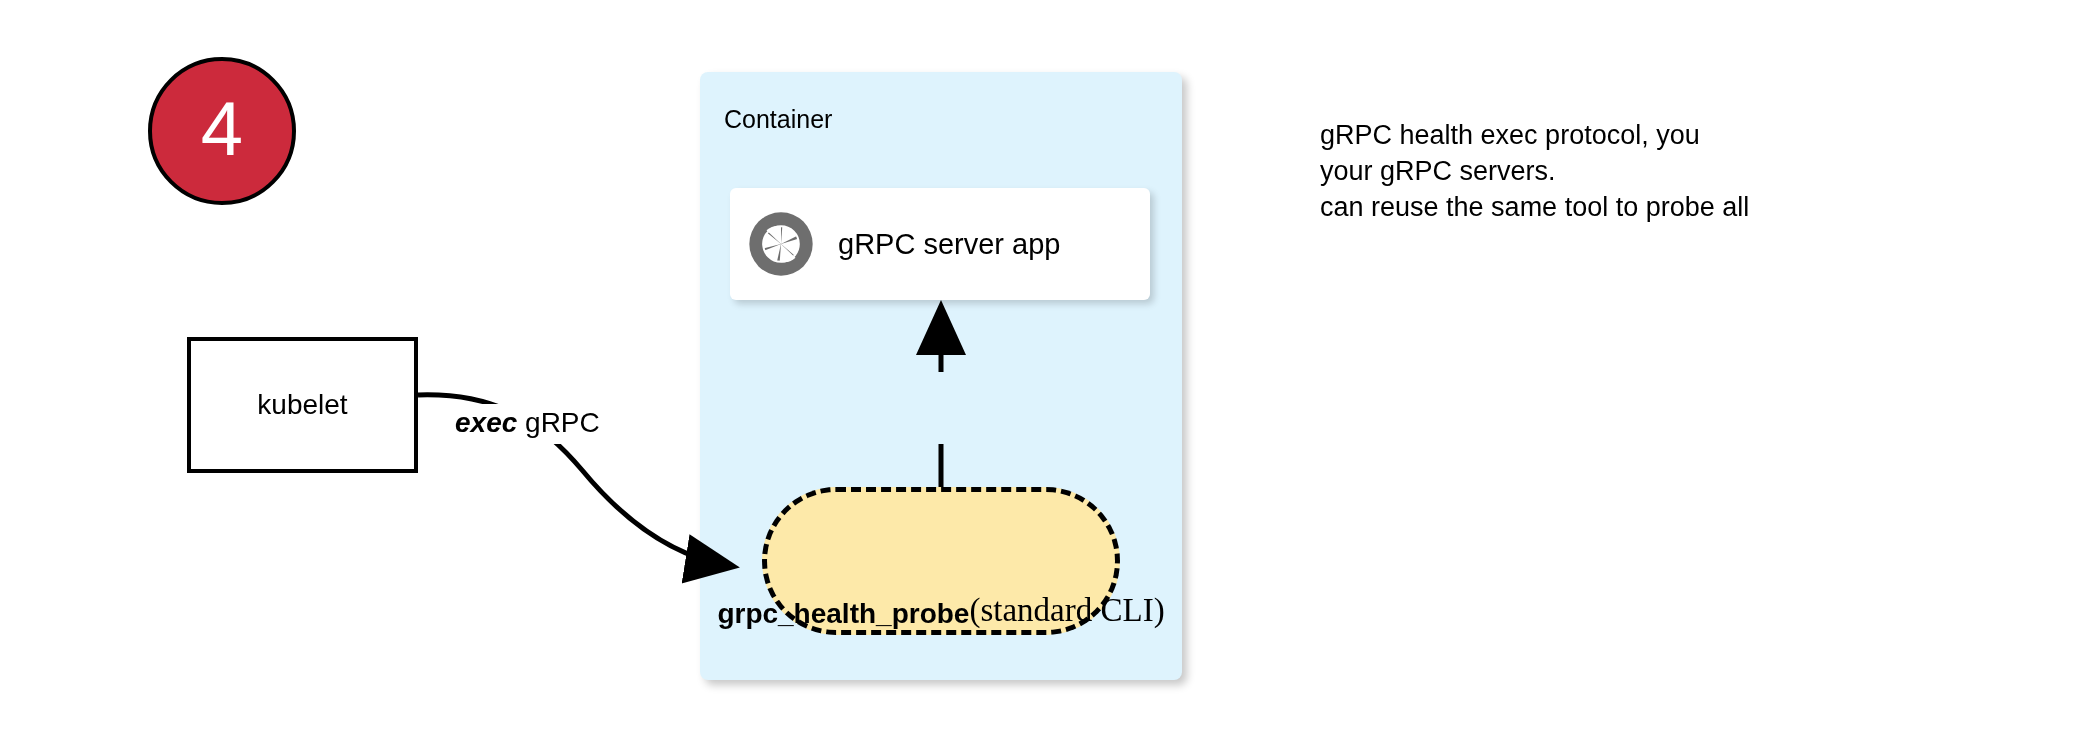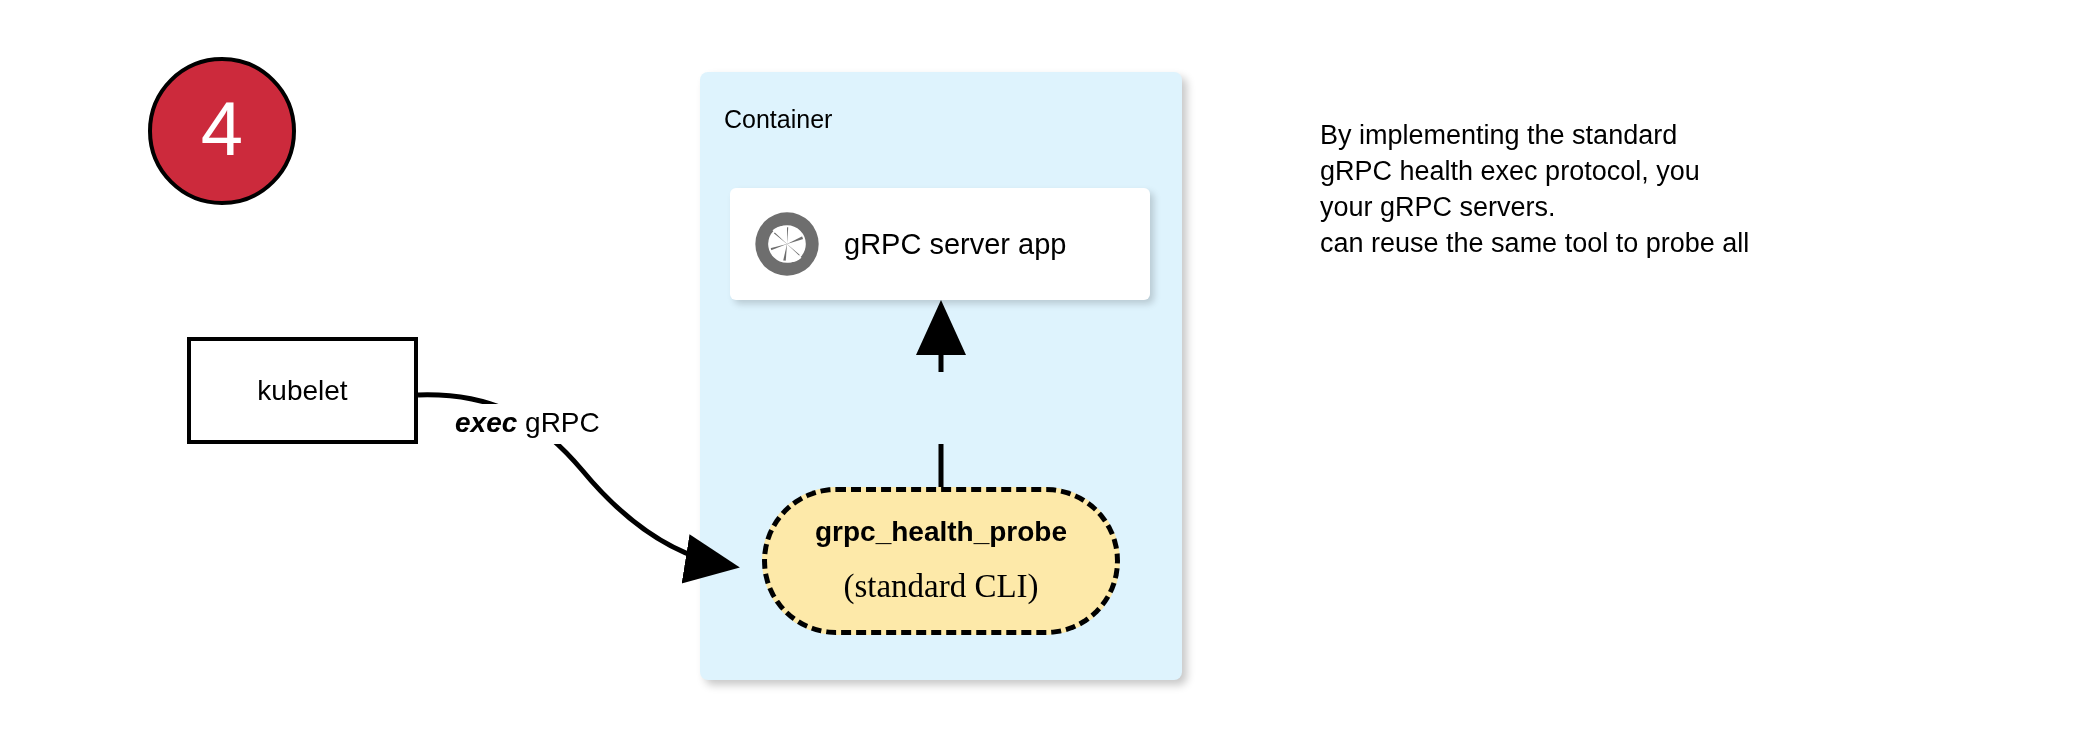--- a/index.html
+++ b/index.html
@@ -74,21 +74,21 @@
     left: 730px;
     top: 188px;
     width: 420px;
     height: 112px;
     background: #ffffff;
     border-radius: 6px;
     box-shadow: 4px 4px 7px rgba(0,0,0,0.17);
     display: flex;
     align-items: center;
     box-sizing: border-box;
-    padding-left: 24px;
+    padding-left: 18px;
   }
   .aperture-icon {
     width: 66px;
     height: 66px;
     flex: 0 0 66px;
     display: block;
   }
   .server-card .card-label {
     font-size: 29px;
     line-height: 1;
@@ -101,22 +101,22 @@
     position: absolute;
     left: 762px;
     top: 487px;
     width: 358px;
     height: 148px;
     background: #fde9a9;
     border: 5px dashed #000000;
     border-radius: 74px;
     box-sizing: border-box;
     display: flex;
-    flex-direction: column;
-    align-items: center;
+    flex-direction: row;
+    align-items: flex-end;
     justify-content: center;
   }
   .probe-node .line1 {
     font-size: 28px;
     font-weight: bold;
     line-height: 1.15;
     white-space: nowrap;
   }
   .probe-node .line2 {
     font-size: 33px;
@@ -125,21 +125,21 @@
     margin-top: 19px;
     font-family: Liberation Serif, serif;
   }
 
   
   .kubelet-box {
     position: absolute;
     left: 187px;
     top: 337px;
     width: 231px;
-    height: 107px;
+    height: 136px;
     background: #ffffff;
     border: 4px solid #000000;
     box-sizing: border-box;
     display: flex;
     align-items: center;
     justify-content: center;
   }
   .kubelet-box .box-label {
     font-size: 28px;
     line-height: 1;
@@ -247,19 +247,18 @@
   </div>
 
   <div class="kubelet-box">
     <span class="box-label">kubelet</span>
   </div>
 
   <div class="edge-label-exec"><span class="strong">exec</span><span> gRPC</span></div>
 
 
   <div class="side-note">
-    <span>By implementing the standard</span>
     <span>gRPC health exec protocol, you</span>
     <span>your gRPC servers.</span>
     <span>can reuse the same tool to probe all</span>
   </div>
 
 </div>
 
 </body></html>

